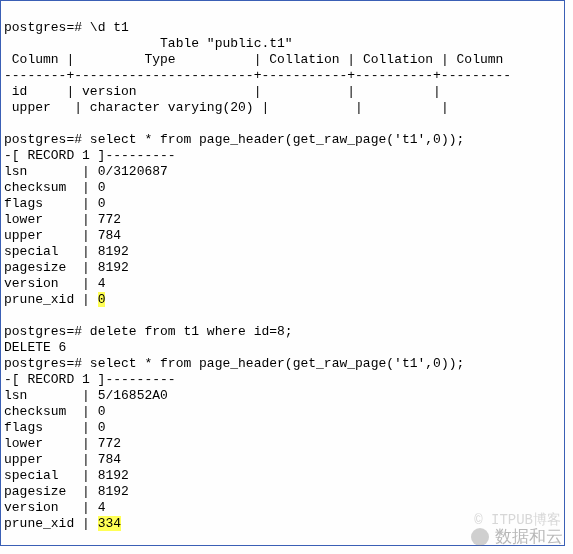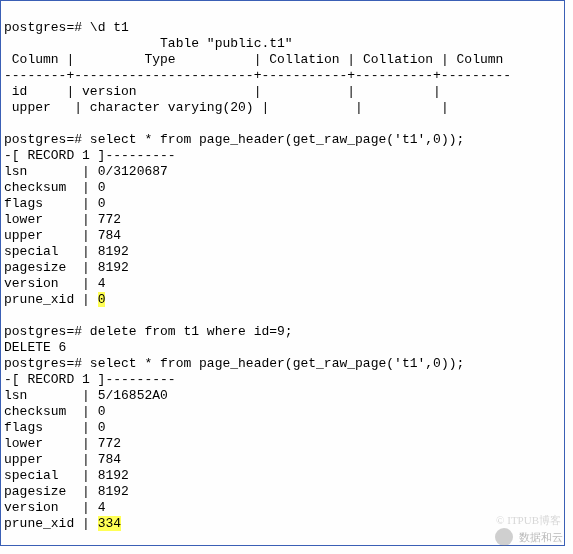--- a/index.html
+++ b/index.html
@@ -24,40 +24,40 @@
     white-space: pre;
     position: relative;
   }
   .bold { font-weight: normal; }
   .hl { background: #ffff55; }
   .watermark {
     position: absolute;
     bottom: 8px;
     right: 10px;
     font-family: sans-serif;
-    font-size: 11px;
+    font-size: 17px;
     color: rgba(80,80,80,0.4);
     display: flex;
     align-items: center;
     gap: 6px;
     pointer-events: none;
   }
   .watermark .ico {
     width: 18px;
     height: 18px;
     border-radius: 50%;
     background: rgba(120,120,120,0.35);
     display: inline-block;
   }
   .watermark2 {
     position: absolute;
     bottom: 26px;
     right: 12px;
-    font-family: Liberation Serif, serif;
-    font-size: 11px;
+    font-family: Liberation Mono, monospace;
+    font-size: 14px;
     color: rgba(100,100,100,0.25);
     pointer-events: none;
   }
 </style>
 </head>
 <body>
 
 <div class="terminal">
 <span>postgres=#</span> <span>\d t1</span>
                     <span>Table "public.t1"</span>
@@ -71,21 +71,21 @@
 <span>lsn</span>       | <span>0/3120687</span>
 <span>checksum</span>  | <span>0</span>
 <span>flags</span>     | <span>0</span>
 <span>lower</span>     | <span>772</span>
 <span>upper</span>     | <span>784</span>
 <span>special</span>   | <span>8192</span>
 <span>pagesize</span>  | <span>8192</span>
 <span>version</span>   | <span>4</span>
 <span class="bold">prune_xid</span> | <span class="hl">0</span>
 
-<span>postgres=#</span> <span class="bold">delete from t1 where id=9;</span>
+<span>postgres=#</span> <span class="bold">delete from t1 where id=8;</span>
 <span>DELETE 6</span>
 <span>postgres=#</span> <span class="bold">select * from page_header(get_raw_page('t1',0));</span>
 <span>-[ RECORD 1 ]---------</span>
 <span>lsn</span>       | <span>5/16852A0</span>
 <span>checksum</span>  | <span>0</span>
 <span>flags</span>     | <span>0</span>
 <span>lower</span>     | <span>772</span>
 <span>upper</span>     | <span>784</span>
 <span>special</span>   | <span>8192</span>
 <span>pagesize</span>  | <span>8192</span>

